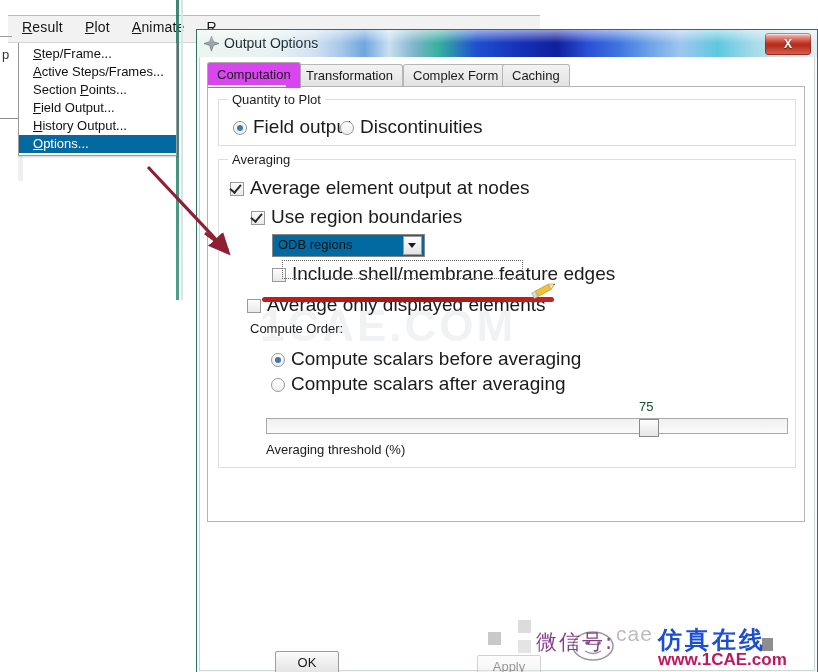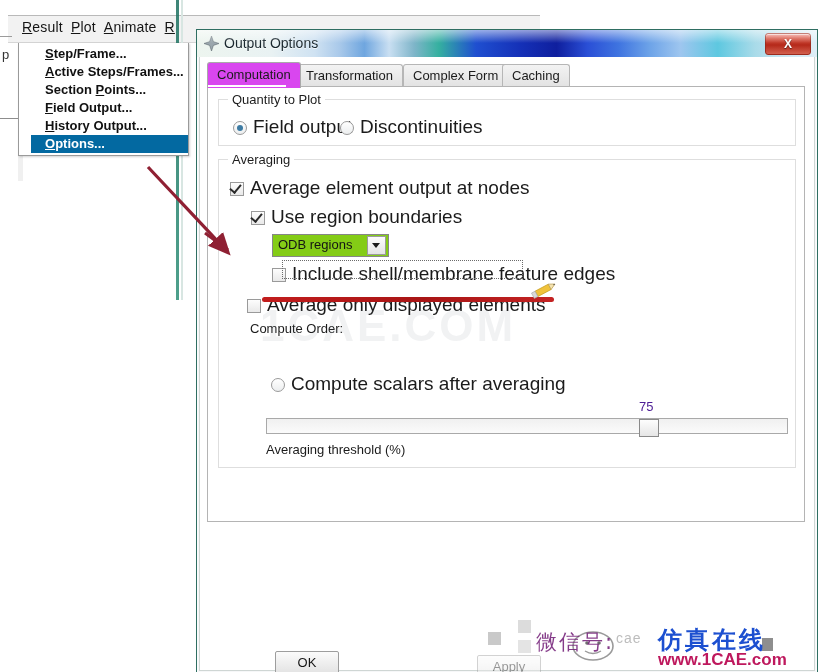--- a/index.html
+++ b/index.html
@@ -16,33 +16,32 @@
   
   .host-titlestrip{
     position:absolute;left:0;top:0;width:540px;height:14px;
     background:linear-gradient(90deg,#0e1c2e 0%,#17293f 10%,#2f5d86 18%,#6ba3cf 24%,#2e5a82 32%,#14263a 44%,
       #1a3category 46%,#20405f 55%,#4d86b4 62%,#7fb4d8 68%,#39648c 76%,#16293d 88%,#0c1725 100%);
   }
   .host-menubar{
     position:absolute;left:8px;top:15px;width:532px;height:26px;
     background:#f2f2f2;border-top:1px solid #b9b9b9;border-bottom:1px solid #d6d6d6;
   }
-  .menu-items{position:absolute;left:22px;top:19px;font-size:14px;color:#151515;display:flex;gap:8px;}
+  .menu-items{position:absolute;left:22px;top:19px;font-size:14px;color:#151515;display:flex;gap:22px;}
   .menu-items span{letter-spacing:.2px;}
   .menu-items u{text-decoration:underline;}
 
   .left-col-letter{position:absolute;left:2px;top:47px;font-size:13px;color:#333;}
 
   
   #result-menu{
     position:absolute;left:18px;top:43px;width:157px;
     background:#ffffff;border:1px solid #9a9a9a;border-top:none;
     box-shadow:1px 1px 2px rgba(0,0,0,.18);
-    padding:2px 0 2px 12px;
-    font-weight:bold;
+    padding:2px 0 2px 0;
   }
   .menu-entry{
     height:18px;line-height:18px;font-size:13px;color:#111;
     padding-left:14px;white-space:nowrap;
   }
   .menu-entry.sel{background:#0369a1;color:#ffffff;}
   .menu-entry u{text-decoration:underline;}
   #menu-left-rail{position:absolute;left:18px;top:43px;width:5px;height:138px;background:#f0f0f0;}
 
   
@@ -143,21 +142,21 @@
   }
   .cb-box.on:after{
     content:"";position:absolute;left:1px;top:-1px;width:5px;height:9px;
     border-right:2px solid #2a2a2a;border-bottom:2px solid #2a2a2a;
     transform:rotate(40deg);
   }
   .ctl-label{font-size:19px;color:#1b1b1b;margin-left:6px;}
 
   .combo{
     position:absolute;width:115px;height:21px;
-    border:1px solid #868686;background:#84cc16;
+    border:1px solid #868686;background:#0369a1;padding-left:36px;
   }
   .combo-text{position:absolute;left:5px;top:2px;font-size:13px;color:#141414;}
   .combo-arrow{
     position:absolute;right:2px;top:1px;width:17px;height:17px;
     border:1px solid #9b9b9b;background:linear-gradient(180deg,#fcfcfc,#e4e4e4);
   }
   .combo-arrow:after{
     content:"";position:absolute;left:4px;top:6px;
     border-left:4px solid transparent;border-right:4px solid transparent;border-top:5px solid #1a1a1a;
   }
@@ -168,21 +167,21 @@
 
   
   .slider-track{
     position:absolute;height:14px;border:1px solid #a9a9a9;
     background:linear-gradient(180deg,#f0f0f0,#fbfbfb);
   }
   .slider-thumb{
     position:absolute;width:18px;height:16px;border:1px solid #8a8a8a;
     background:linear-gradient(180deg,#fdfdfd,#e6e6e6);
   }
-  .slider-value{position:absolute;font-size:13px;color:#4c1d95;}
+  .slider-value{position:absolute;font-size:13px;color:#14532d;}
 
   .plain-label{position:absolute;font-size:13px;color:#1b1b1b;}
 
   
   .dlg-btn{
     position:absolute;height:22px;min-width:62px;
     border:1px solid #9d9d9d;border-radius:2px;
     background:linear-gradient(180deg,#fbfbfb,#e2e2e2);
     font-size:13px;color:#161616;text-align:center;line-height:21px;
   }
@@ -197,21 +196,21 @@
 
   
   .wm-center{
     position:absolute;left:262px;top:320px;font-size:44px;font-weight:bold;
     color:rgba(120,130,140,.10);letter-spacing:3px;
     font-family:"Liberation Sans",sans-serif;
   }
   .wm-bottom{position:absolute;left:470px;top:618px;width:348px;height:54px;}
   .wm-cn{position:absolute;left:0;top:10px;font-size:21px;color:#701a75;letter-spacing:2px;
          font-family:"DejaVu Sans",sans-serif;opacity:.85;}
-  .wm-gray2{position:absolute;left:146px;top:12px;font-size:14px;color:#bdbdbd;letter-spacing:1px;}
+  .wm-gray2{position:absolute;left:146px;top:4px;font-size:21px;color:#bdbdbd;letter-spacing:1px;}
   .wm-blue{position:absolute;left:188px;top:6px;font-size:24px;font-weight:bold;color:#1c4fd0;letter-spacing:3px;
            font-family:"DejaVu Sans",sans-serif;}
   .wm-red{position:absolute;left:188px;top:32px;font-size:17px;font-weight:bold;color:#be185d;letter-spacing:0px;}
   .wm-face{position:absolute;left:100px;top:8px;width:46px;height:36px;}
   .wm-sq{position:absolute;background:#c9c9c9;}
 </style>
 </head>
 <body>
 
 <div id="app-backdrop"></div>
@@ -294,20 +293,23 @@
         <span class="cb-box"></span><span class="ctl-label">Include shell/membrane feature edges</span>
       </div>
       <div class="focus-dotted" style="left:63px;top:100px;width:239px;height:17px;"></div>
 
       <div class="checkbox" style="left:28px;top:134px;">
         <span class="cb-box"></span><span class="ctl-label">Average only displayed elements</span>
       </div>
 
       <div class="plain-label" style="left:31px;top:161px;">Compute Order:</div>
 
+      <div class="radio" style="left:52px;top:188px;">
+        <span class="radio-dot on"></span><span class="ctl-label">Compute scalars before averaging</span>
+      </div>
       <div class="radio" style="left:52px;top:213px;">
         <span class="radio-dot"></span><span class="ctl-label">Compute scalars after averaging</span>
       </div>
 
       <div class="slider-value" style="left:420px;top:239px;">75</div>
       <div class="slider-track" style="left:47px;top:258px;width:520px;">
         <div class="slider-thumb" style="left:372px;top:0px;"></div>
       </div>
       <div class="plain-label" style="left:47px;top:282px;">Averaging threshold (%)</div>
     </div>

